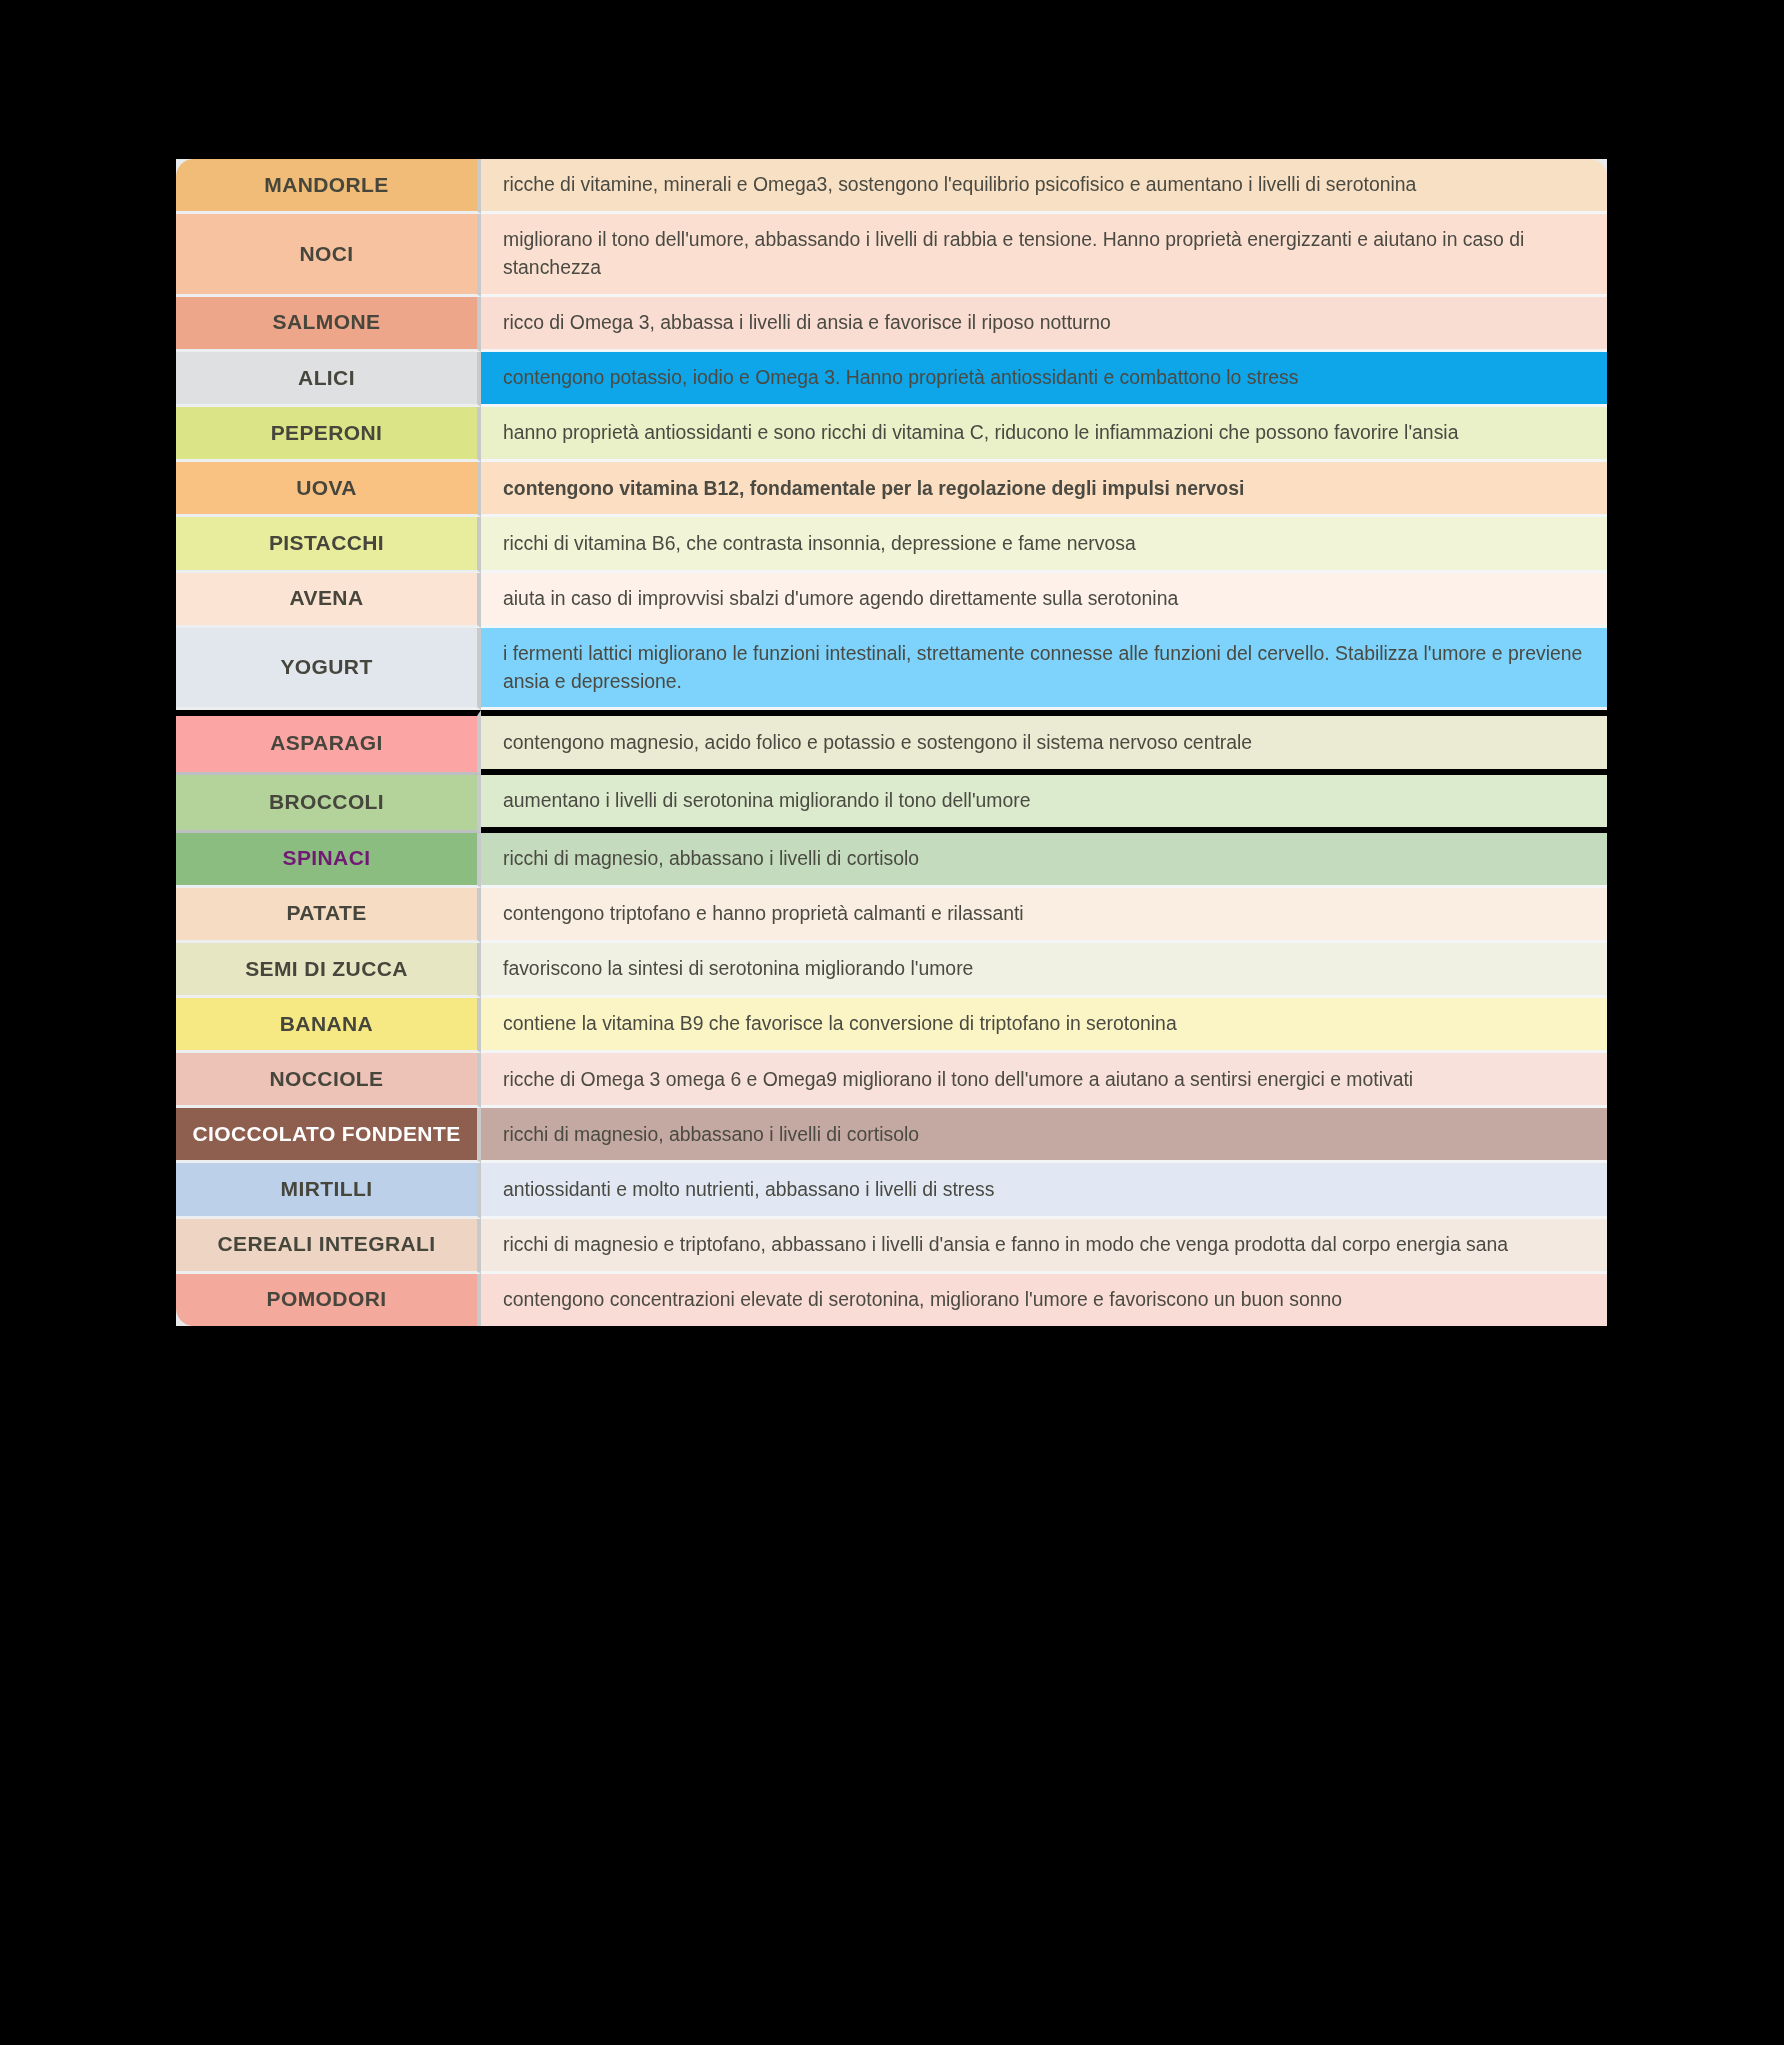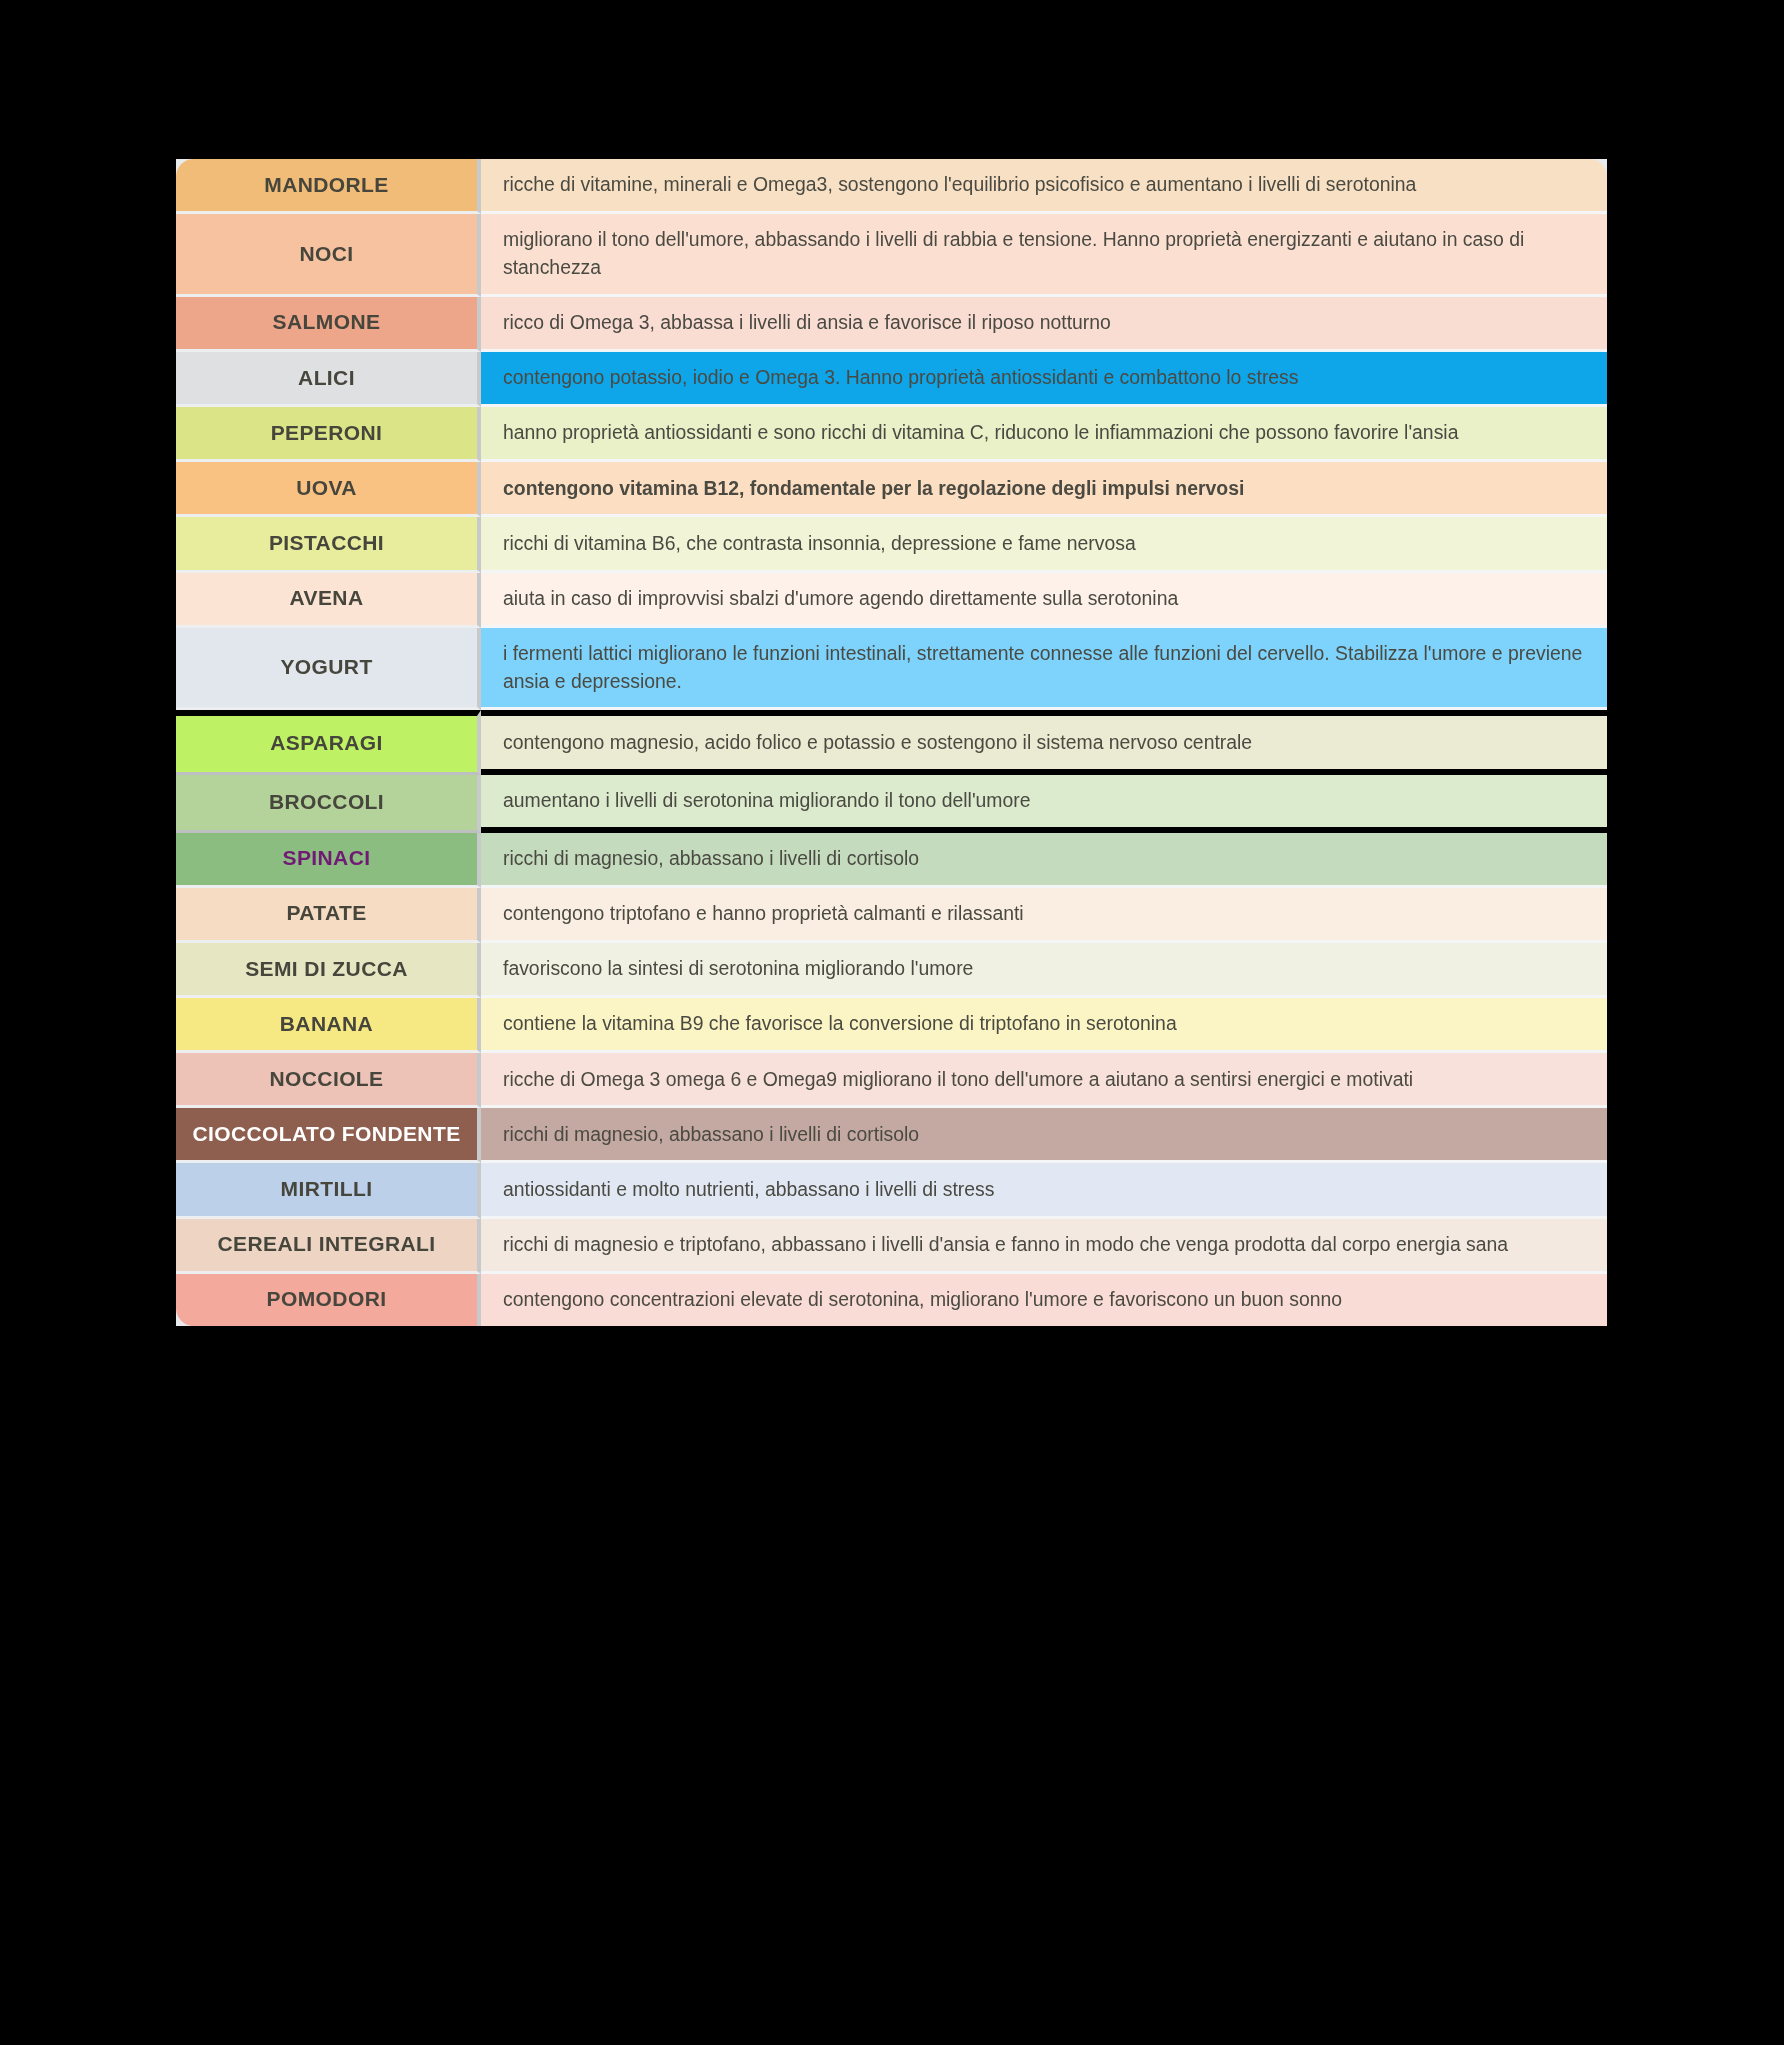--- a/index.html
+++ b/index.html
@@ -121,21 +121,21 @@
           </tr>
           <tr>
             <td class="name-cell" style="background: rgb(251, 228, 211); color: rgb(70, 70, 60);">AVENA</td>
             <td class="desc-cell" style="background: rgb(253, 241, 233);">aiuta in caso di improvvisi sbalzi d'umore agendo direttamente sulla serotonina</td>
           </tr>
           <tr>
             <td class="name-cell" style="background: rgb(225, 231, 236); color: rgb(70, 70, 60);">YOGURT</td>
             <td class="desc-cell" style="background: #7dd3fc;">i fermenti lattici migliorano le funzioni intestinali, strettamente connesse alle funzioni del cervello. Stabilizza l'umore e previene ansia e depressione.</td>
           </tr>
           <tr class="blk-top blk-bot-desc">
-            <td class="name-cell" style="background: #bef264; color: rgb(70, 70, 60);">ASPARAGI</td>
+            <td class="name-cell" style="background: #fca5a5; color: rgb(70, 70, 60);">ASPARAGI</td>
             <td class="desc-cell" style="background: rgb(235, 234, 210);"> contengono magnesio, acido folico e potassio e sostengono il sistema nervoso centrale</td>
           </tr>
           <tr class="blk-bot-desc">
             <td class="name-cell" style="background: rgb(179, 211, 155); color: rgb(70, 70, 60);">BROCCOLI</td>
             <td class="desc-cell" style="background: rgb(220, 234, 206);">aumentano i livelli di serotonina migliorando il tono dell'umore</td>
           </tr>
           <tr>
             <td class="name-cell" style="background: rgb(140, 189, 128); color: #701a75;">SPINACI</td>
             <td class="desc-cell" style="background: rgb(196, 220, 189);">ricchi di magnesio, abbassano i livelli di cortisolo</td>
           </tr>

